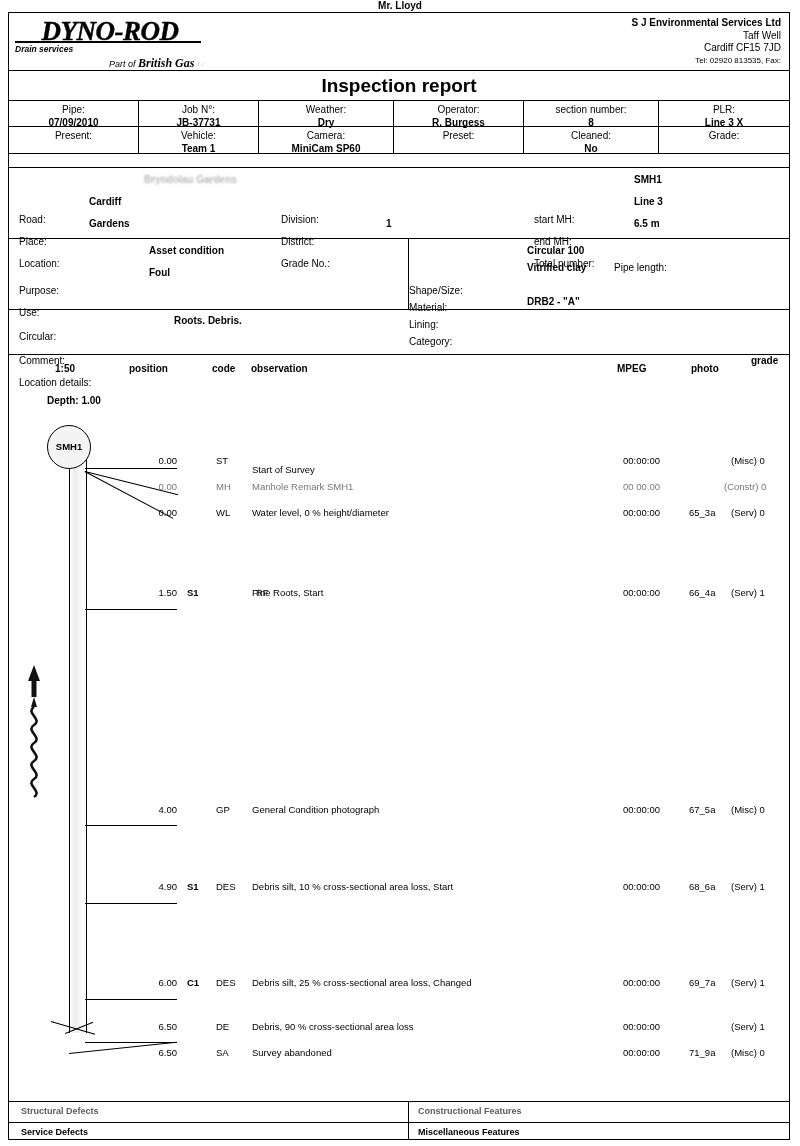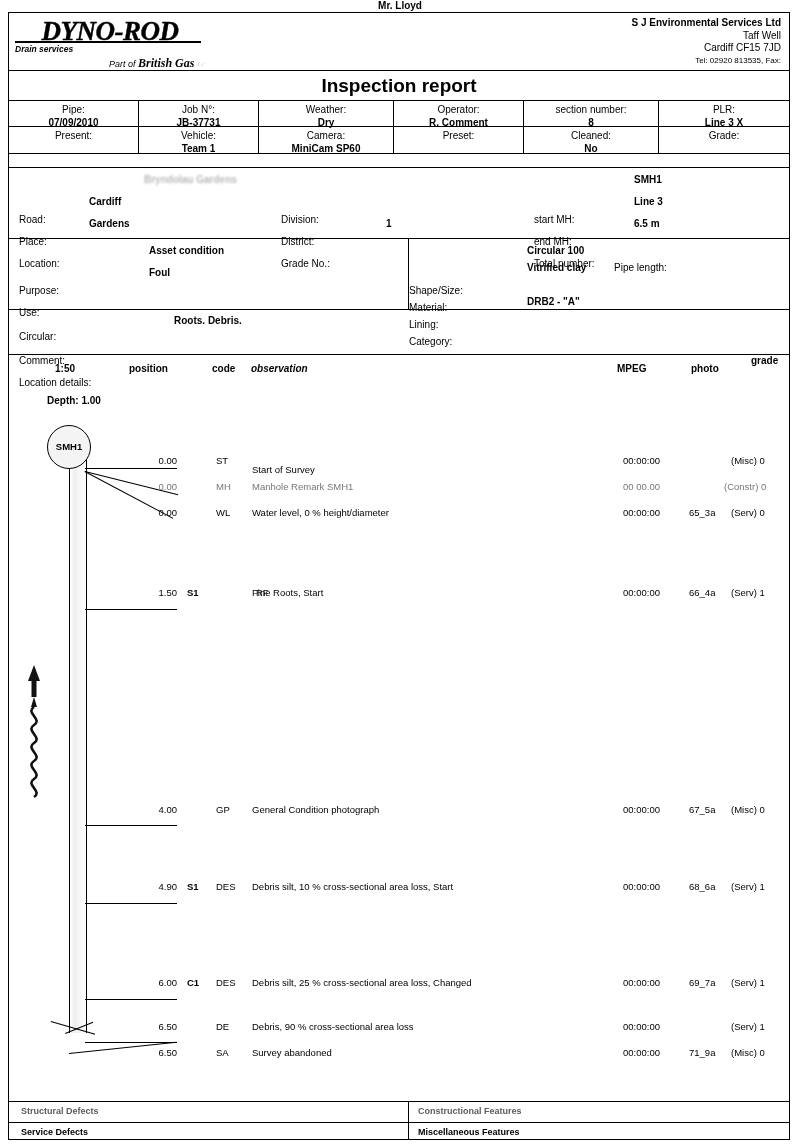--- a/index.html
+++ b/index.html
@@ -247,21 +247,21 @@
       <div class="cell" style="left:130px;width:120px;">
         <span class="lab">Job N°:</span>
         <span class="val">JB-37731</span>
       </div>
       <div class="cell" style="left:250px;width:135px;">
         <span class="lab">Weather:</span>
         <span class="val">Dry</span>
       </div>
       <div class="cell" style="left:385px;width:130px;">
         <span class="lab">Operator:</span>
-        <span class="val">R. Comment</span>
+        <span class="val">R. Burgess</span>
       </div>
       <div class="cell" style="left:515px;width:135px;">
         <span class="lab">section number:</span>
         <span class="val">8</span>
       </div>
       <div class="cell last" style="left:650px;width:130px;">
         <span class="lab">PLR:</span>
         <span class="val">Line 3   X</span>
       </div>
     </div>
@@ -377,21 +377,21 @@
     <div class="lv" style="left:10px;top:324px;width:500px;">
       <span class="k">Location details:</span>
       <span class="v" style="left:155px;"></span>
     </div>
 
     <div class="rowline" style="top:341px;"></div>
 
     <div class="obs-head" style="left:46px;top:350px;">1:50</div>
     <div class="obs-head" style="left:120px;top:350px;">position</div>
     <div class="obs-head" style="left:203px;top:350px;">code</div>
-    <div class="obs-head" style="left:242px;top:350px;font-style:italic;">observation</div>
+    <div class="obs-head" style="left:242px;top:350px;">observation</div>
     <div class="obs-head" style="left:608px;top:350px;">MPEG</div>
     <div class="obs-head" style="left:682px;top:350px;">photo</div>
     <div class="obs-head" style="left:742px;top:342px;text-align:right;">grade</div>
 
     <div class="depth" style="left:38px;top:382px;">Depth: 1.00</div>
 
     <div class="pipe" style="left:60px;top:440px;width:16px;height:580px;"></div>
     <div class="mh-circle" style="left:38px;top:412px;">SMH1</div>
 
     <div class="lead" style="left:42px;top:1008px;width:46px;transform:rotate(16deg);"></div>

